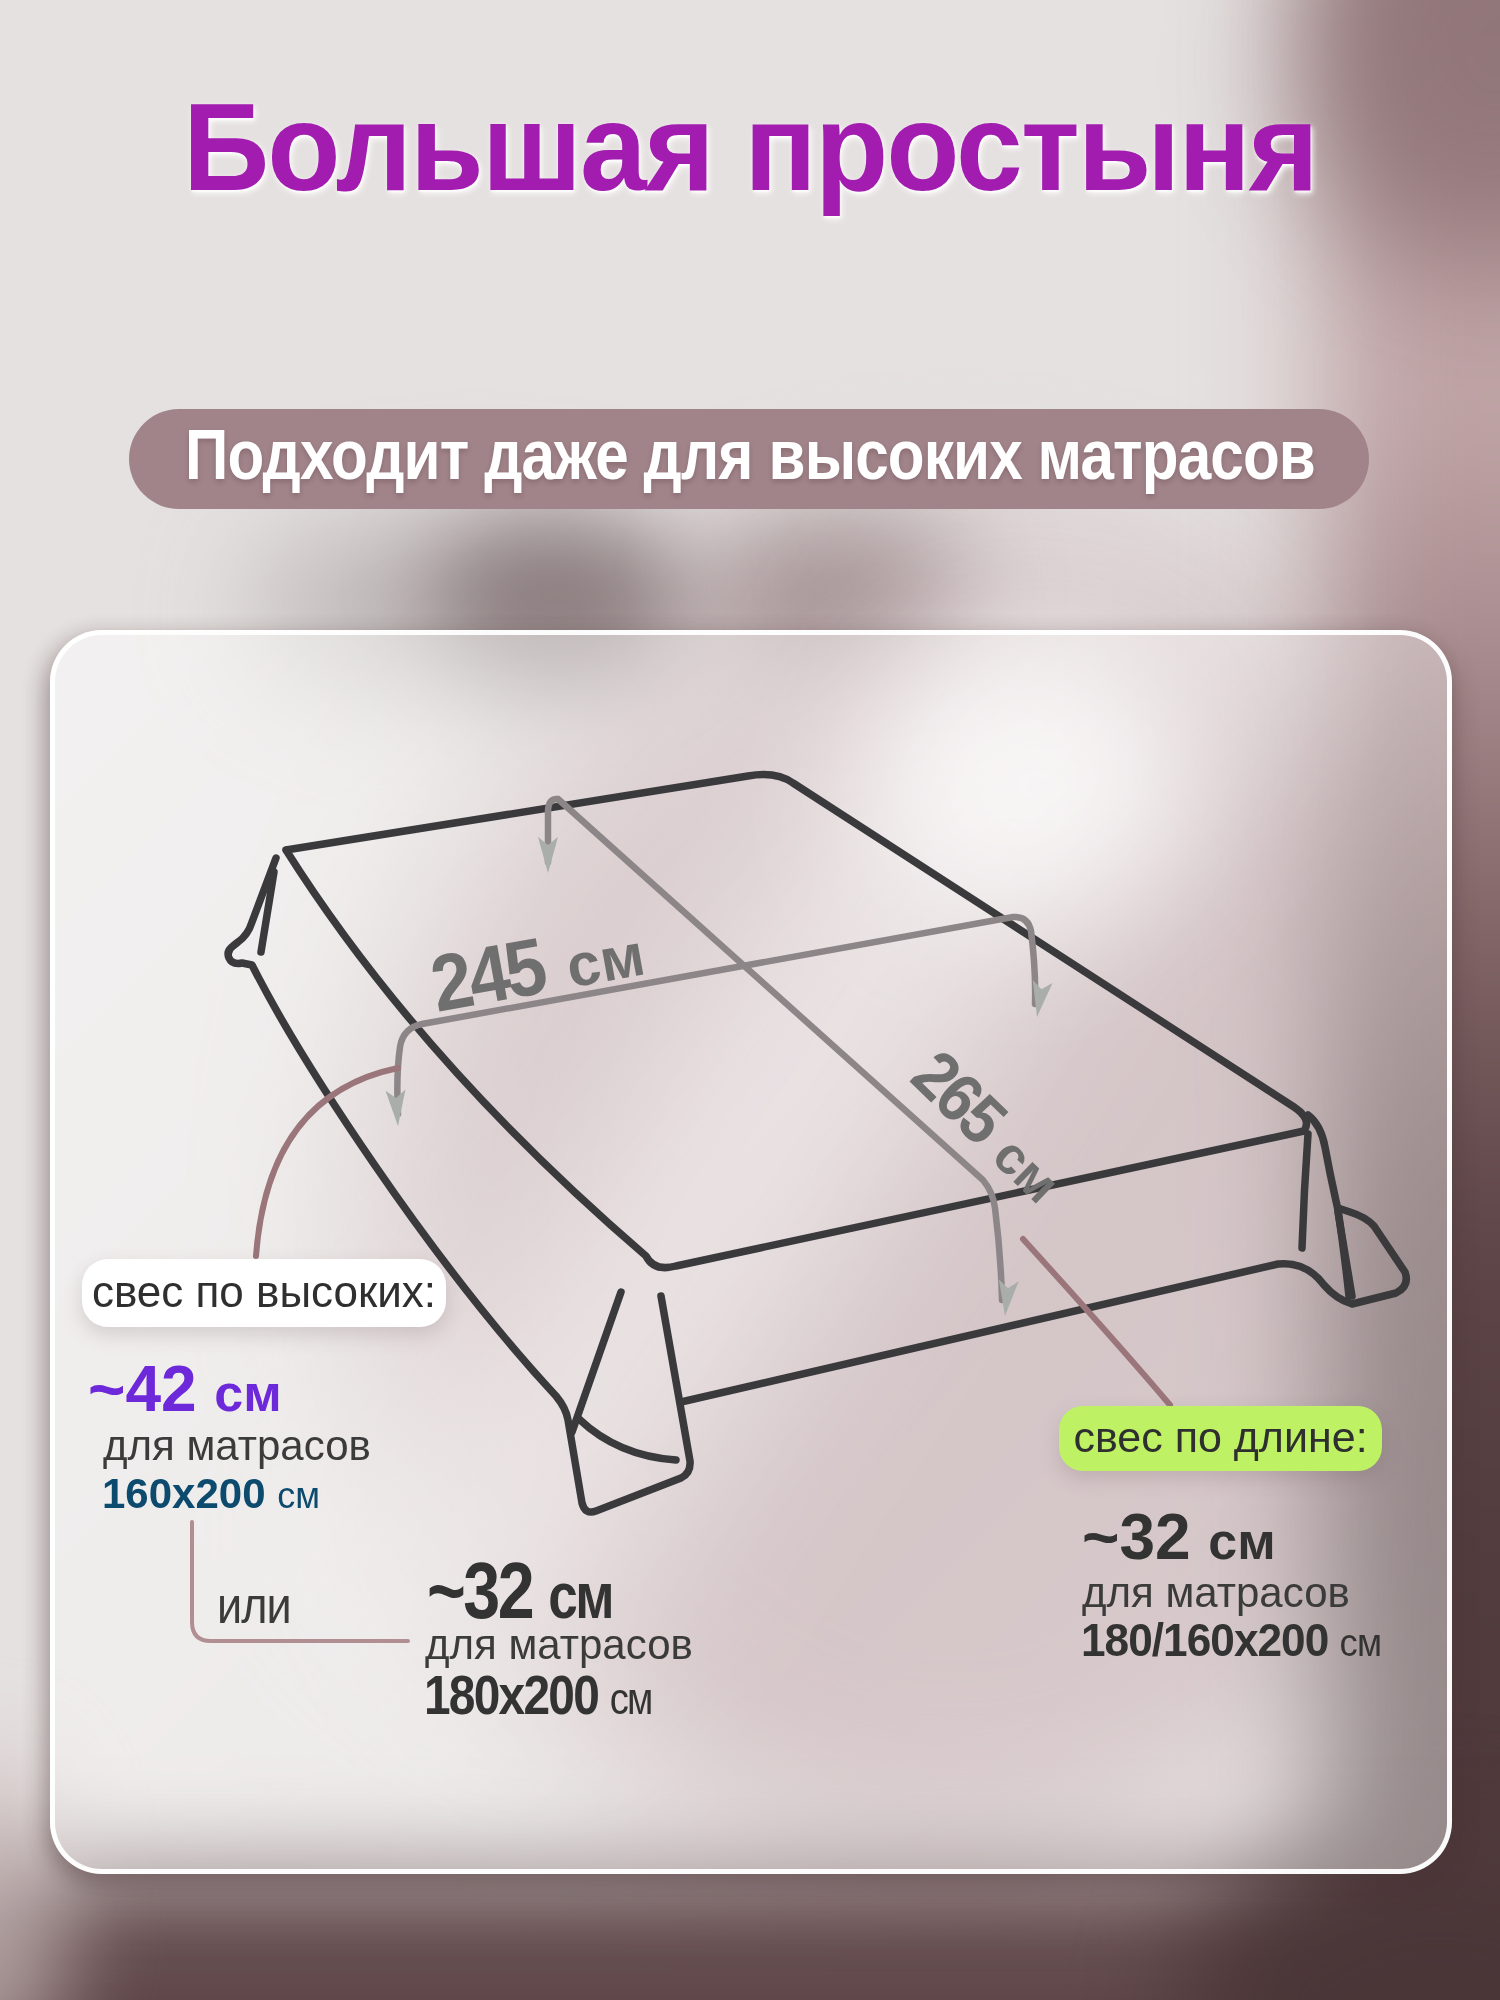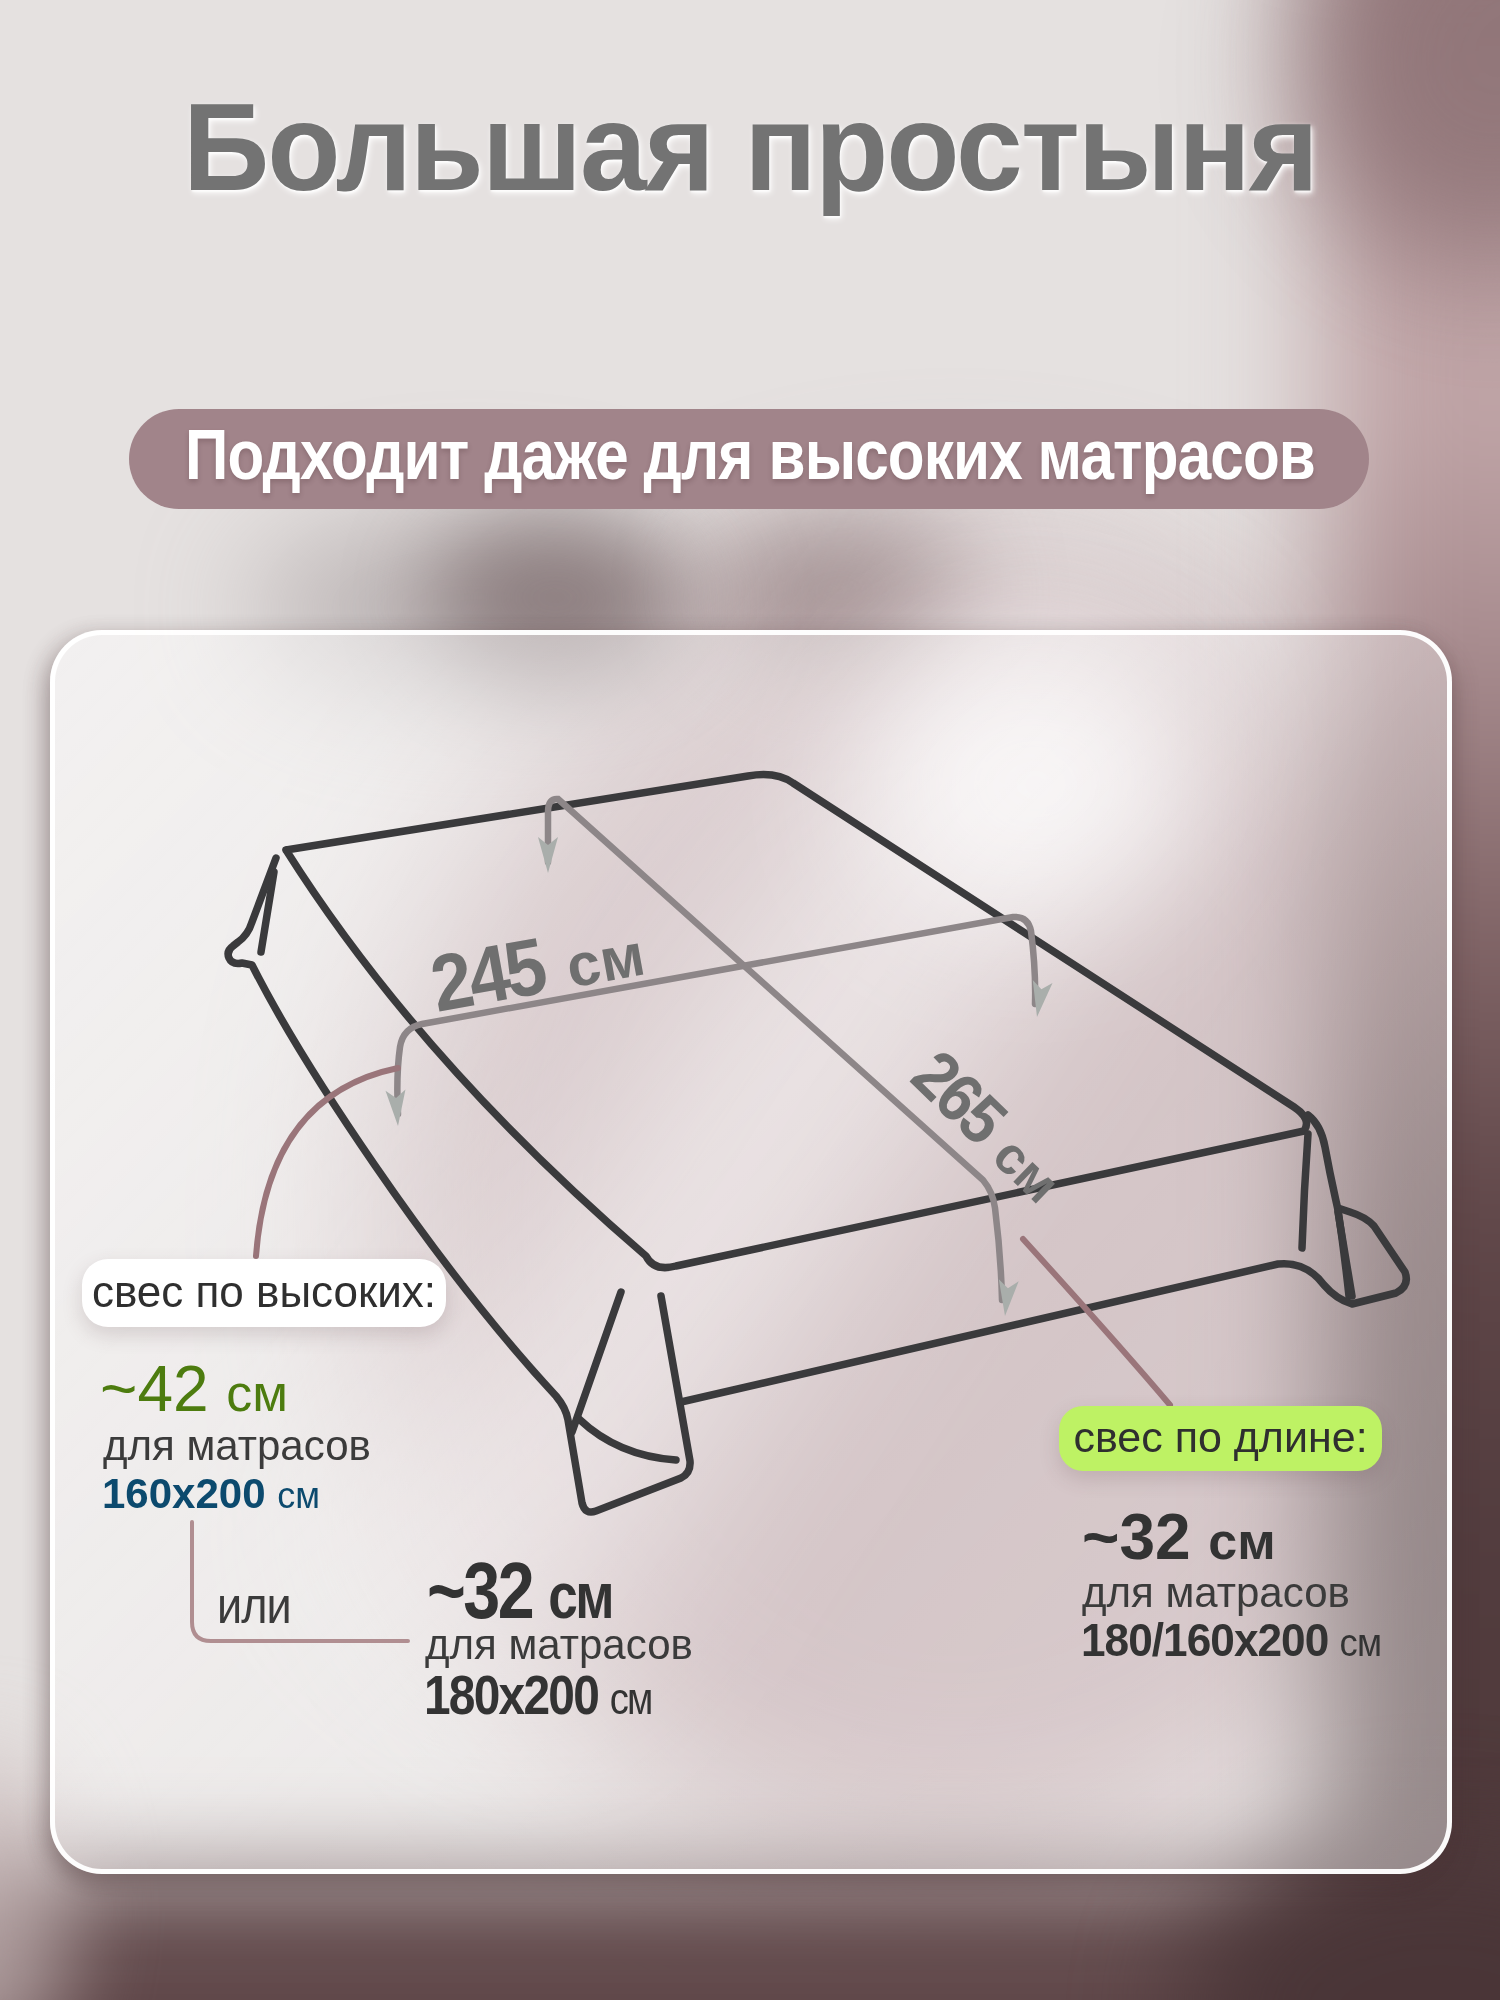--- a/index.html
+++ b/index.html
@@ -31,21 +31,21 @@
   <div class="blob" style="left:870px;top:650px;width:330px;height:270px;background:#ffffff;filter:blur(65px);opacity:.7;"></div>
 
   <div class="abs" style="left:-60px;top:1810px;width:1680px;height:390px;filter:blur(30px);
     background:linear-gradient(180deg,rgba(98,74,76,0) 0%,rgba(98,74,76,.97) 30%,#5c4345 60%,#4f3a3c 100%);"></div>
 
   <div class="blob" style="left:1180px;top:1830px;width:520px;height:360px;background:#483436;filter:blur(55px);opacity:.9;"></div>
 
   <div class="abs" style="left:-100px;top:1745px;width:170px;height:330px;background:#cdbebe;filter:blur(45px);opacity:.7;border-radius:50%;"></div>
 </div>
 
-<div class="abs" style="left:0;top:85px;width:1500px;text-align:center;color:#737373;font-weight:bold;
+<div class="abs" style="left:0;top:85px;width:1500px;text-align:center;color:#a21caf;font-weight:bold;
      font-size:125px;line-height:124px;letter-spacing:-2px;white-space:nowrap;
      text-shadow:2px 3px 6px rgba(255,255,255,.9), 1px 2px 2px rgba(255,255,255,.7);">
   <div style="transform:scaleX(.96);transform-origin:50% 0;">Большая простыня</div>
 </div>
 
 <div class="abs" style="left:129px;top:409px;width:1240px;height:100px;border-radius:50px;background:#a1848a;"></div>
 
 <div class="abs" style="left:750px;top:409px;height:100px;line-height:92px;white-space:nowrap;
      color:#ffffff;font-weight:bold;font-size:70px;letter-spacing:-1px;transform:translateX(-50%) scaleX(.86);transform-origin:50% 0;
      text-shadow:0 3px 6px rgba(60,30,35,.22);">Подходит даже для высоких матрасов</div>
@@ -109,21 +109,21 @@
   <path d="M 256,1256 Q 268,1095 398,1068" fill="none" stroke="#9a757a" stroke-width="6" stroke-linecap="round"></path>
 
   <path d="M 1023,1239 Q 1121,1347 1170,1405" fill="none" stroke="#9a757a" stroke-width="6" stroke-linecap="round"></path>
 
   <path d="M 192,1522 L 192,1622 Q 192,1641 211,1641 L 408,1641" fill="none" stroke="#b08e91" stroke-width="4" stroke-linecap="round"></path>
 </svg>
 
 <div class="abs" style="left:82px;top:1259px;width:364px;height:68px;border-radius:26px;background:#ffffff;
      box-shadow:0 8px 20px rgba(90,60,65,.18);line-height:66px;text-align:center;color:#2f2f2f;font-size:44px;">свес по высоких:</div>
 
-<div class="abs" style="left:100px;top:1352px;color:#4d7c0f;font-weight:normal;font-size:64px;">~42 <span style="font-size:52px;">см</span></div>
+<div class="abs" style="left:88px;top:1352px;color:#6d28d9;font-weight:bold;font-size:64px;">~42 <span style="font-size:52px;">см</span></div>
 
 <div class="abs" style="left:103px;top:1422px;color:#3b3b3b;font-size:42px;">для матрасов</div>
 
 <div class="abs" style="left:102px;top:1470px;color:#0c4a6e;font-weight:bold;font-size:42px;">160х200 <span style="font-size:36px;font-weight:normal;">см</span></div>
 
 <div class="abs" style="left:217px;top:1577px;color:#3b3b3b;font-size:50px;letter-spacing:-1px;transform:scaleX(.9);transform-origin:0 0;">или</div>
 
 <div class="abs" style="left:427px;top:1545px;color:#333333;font-weight:bold;font-size:80px;letter-spacing:-3px;transform:scaleX(.83);transform-origin:0 0;white-space:nowrap;">~32 <span style="font-size:64px;">см</span></div>
 
 <div class="abs" style="left:425px;top:1621px;color:#3b3b3b;font-size:42px;">для матрасов</div>

